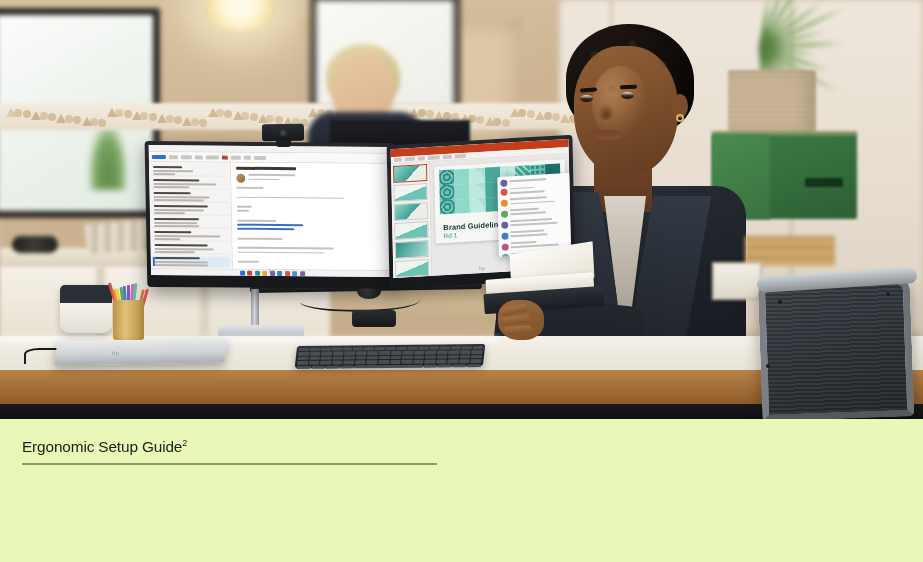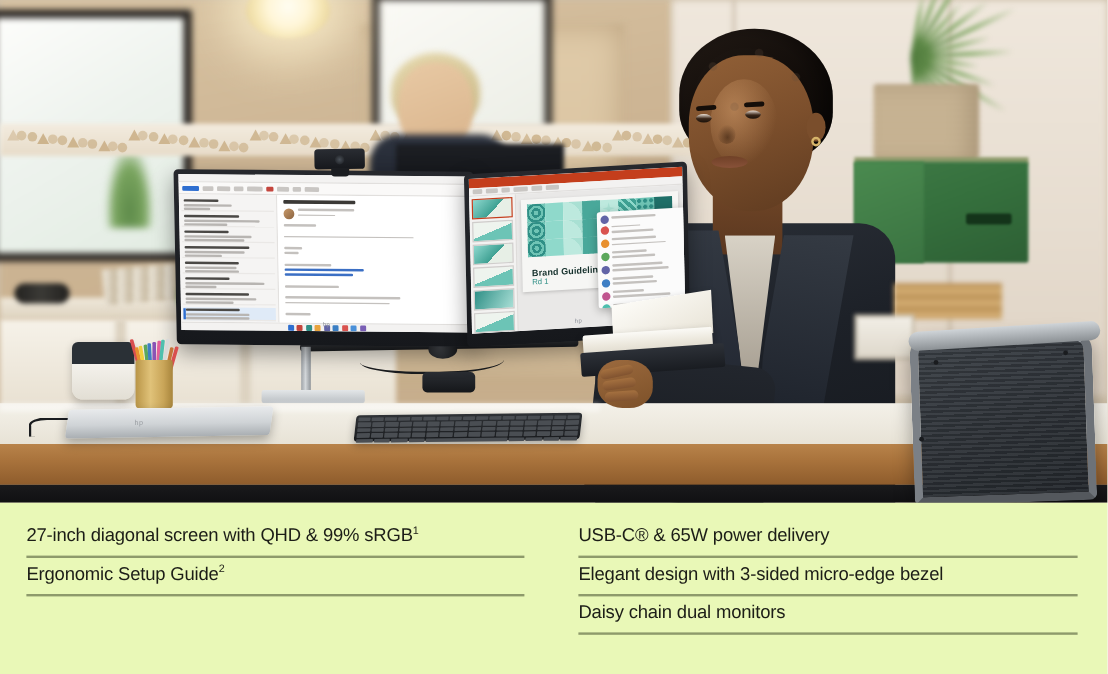--- a/index.html
+++ b/index.html
@@ -872,37 +872,19 @@
     <div class="nb-cover"></div>
     <div class="w-hand"></div>
     <div class="w-finger" style="left:500px;top:306px;transform:rotate(-12deg)"></div>
     <div class="w-finger" style="left:502px;top:316px;transform:rotate(-8deg)"></div>
     <div class="w-finger" style="left:504px;top:326px;transform:rotate(-4deg)"></div>
   </div>
 
   <div id="features" style="background: rgb(233, 248, 183);">
     <div class="col col-left" id="col-left">
         <div class="feat">
-          <div class="feat-text" style="color: rgb(28, 29, 23);">27-inch diagonal screen with QHD &amp; 99% sRGB<sup>1</sup></div>
-          <div class="feat-rule" style="background: rgb(126, 138, 94);"></div>
-        </div>
-        <div class="feat">
           <div class="feat-text" style="color: rgb(28, 29, 23);">Ergonomic Setup Guide<sup>2</sup></div>
           <div class="feat-rule" style="background: rgb(126, 138, 94);"></div>
         </div>
       </div>
-    <div class="col col-right" id="col-right">
-        <div class="feat">
-          <div class="feat-text" style="color: rgb(28, 29, 23);">USB-C® &amp; 65W power delivery</div>
-          <div class="feat-rule" style="background: rgb(126, 138, 94);"></div>
-        </div>
-        <div class="feat">
-          <div class="feat-text" style="color: rgb(28, 29, 23);">Elegant design with 3-sided micro-edge bezel</div>
-          <div class="feat-rule" style="background: rgb(126, 138, 94);"></div>
-        </div>
-        <div class="feat">
-          <div class="feat-text" style="color: rgb(28, 29, 23);">Daisy chain dual monitors</div>
-          <div class="feat-rule" style="background: rgb(126, 138, 94);"></div>
-        </div>
-      </div>
   </div>
 
 </div>
 
 </body></html>

